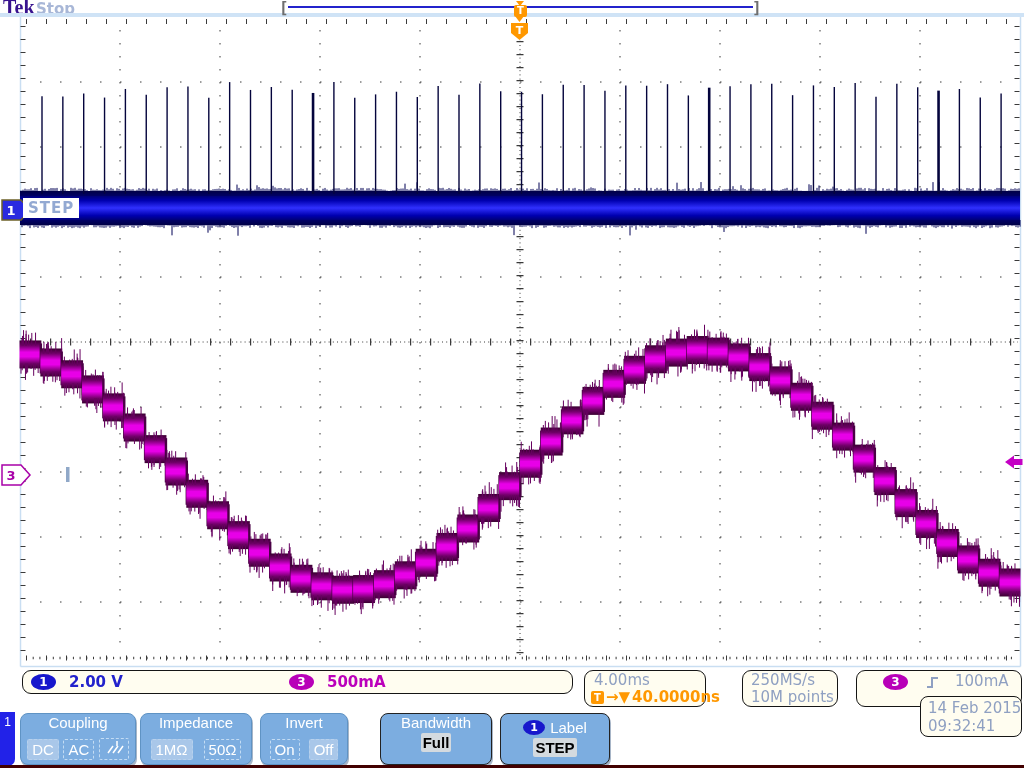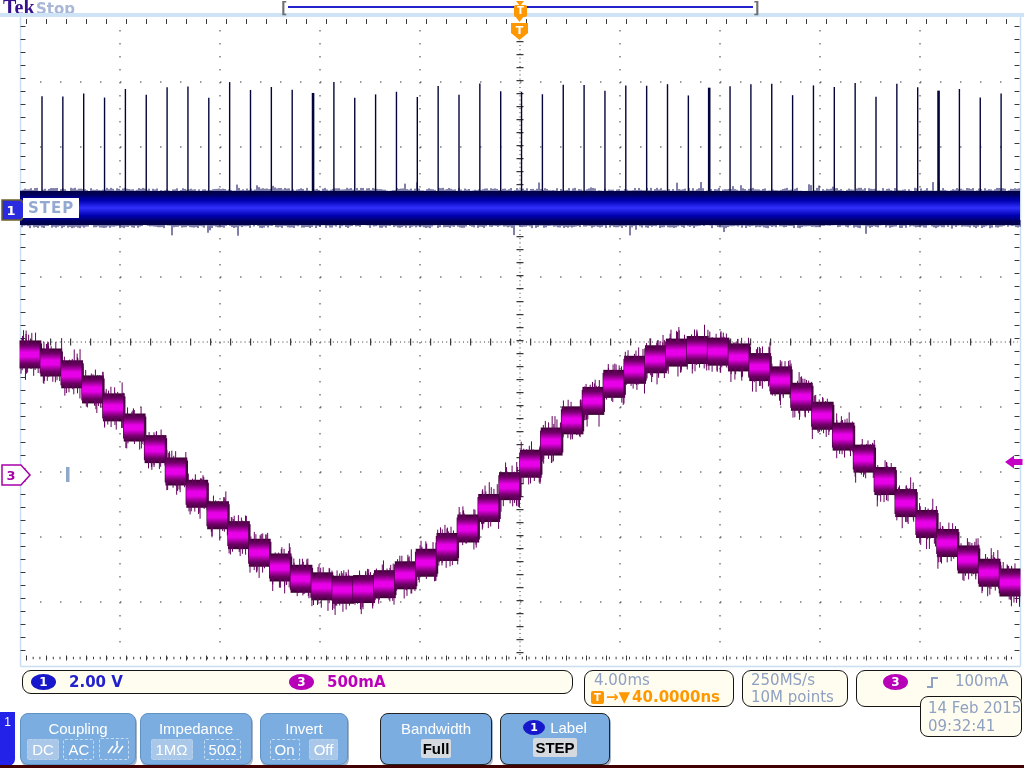--- a/index.html
+++ b/index.html
@@ -31,21 +31,21 @@
   .orangeline{position:absolute;display:flex;align-items:center;gap:2px;color:#ff9800;
               font:700 15px "DejaVu Sans",sans-serif;}
   .tsq{display:inline-block;width:13px;height:13px;background:#ff9800;border-radius:2px;color:#fff;
        font:700 10px/13px "DejaVu Sans",sans-serif;text-align:center;}
   
   .chtab{left:0;top:712px;width:15px;height:54px;background:#2222e8;border-radius:0 0 7px 0;
          color:#fff;font:400 12px/16px "Liberation Sans",sans-serif;text-align:center;padding-top:2px;box-sizing:border-box;}
   .mbtn{position:absolute;top:713px;height:52px;background:#7cade0;border:1px solid #5f93c4;border-radius:8px;
         box-sizing:border-box;box-shadow:1px 2px 0 rgba(60,90,130,.45);}
   .mbtn.dark{border:1.5px solid #222;}
-  .mtitle{text-align:center;color:#fff;font:400 15px "Liberation Sans",sans-serif;margin-top:6px;white-space:nowrap;}
+  .mtitle{text-align:center;color:#fff;font:400 15px "Liberation Sans",sans-serif;margin-top:0;white-space:nowrap;}
   .opts{position:absolute;left:4px;right:4px;bottom:4px;display:flex;justify-content:space-around;align-items:flex-end;}
   .opt{border:1px dashed rgba(225,240,252,.7);border-radius:2px;color:#fff;
        font:400 15px/19px "Liberation Sans",sans-serif;padding:0 4px;}
   .opt.sel{background:#a9c7e9;border-color:rgba(225,240,252,.25);}
   .val{display:inline-block;background:#d4dadf;color:#000;font:700 15px/19px "Liberation Sans",sans-serif;
        padding:0 2px;border-radius:2px;}
   .vwrap{text-align:center;margin-top:2px;}
   .lblrow{display:flex;justify-content:center;align-items:center;gap:5px;margin-top:5px;
           color:#fff;font:400 15px "Liberation Sans",sans-serif;}
   .lblbadge{display:inline-block;width:22px;height:15px;border-radius:50%;background:#1717cc;color:#fff;
@@ -2156,30 +2156,30 @@
 
   <div class="abs steplabel">STEP</div>
 
   <div class="box" style="left:22px;top:670px;width:551px;height:24px;">
     <span class="badge b-blue" style="left:8px;top:2.5px">1</span>
     <span class="rdtext" style="left:46px;top:2px;color:#2222cc">2.00 V</span>
     <span class="badge b-mag" style="left:266px;top:2.5px">3</span>
     <span class="rdtext" style="left:304px;top:2px;color:#bb00bb">500mA</span>
   </div>
 
-  <div class="box" style="left:584px;top:670px;width:150px;height:37px;">
+  <div class="box" style="left:584px;top:670px;width:122px;height:37px;">
     <span class="rdplain slate" style="left:9px;top:1px">4.00ms</span>
     <div class="orangeline" style="left:6px;top:17px">
       <span class="tsq">T</span>
         <span>→▼</span>
         <span>40.0000ns</span>
     </div>
   </div>
 
-  <div class="box" style="left:742px;top:670px;width:106px;height:37px;">
+  <div class="box" style="left:742px;top:670px;width:96px;height:37px;">
     <span class="rdplain slate" style="left:8px;top:1px">250MS/s</span>
     <span class="rdplain slate" style="left:8px;top:18px">10M points</span>
   </div>
 
   <div class="box" style="left:856px;top:670px;width:166px;height:37px;">
     <span class="badge b-mag" style="left:26px;top:3px">3</span>
     <svg class="abs" style="left:68px;top:3px" width="16" height="17" viewBox="0 0 16 17">
       <path d="M2 13 h5 V4 h6" stroke="#8fa0c2" stroke-width="2" fill="none"></path>
     </svg>
     <span class="rdplain slate" style="left:98px;top:2px">100mA</span>

